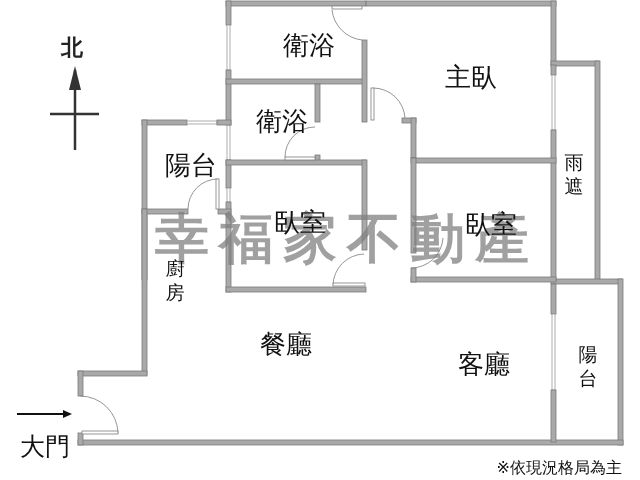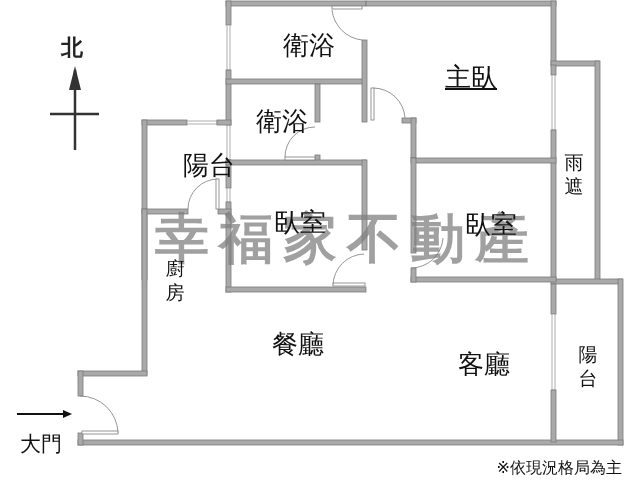--- a/index.html
+++ b/index.html
@@ -9,21 +9,21 @@
   .wall { fill: #a9a9a9; stroke: #7a7a7a; stroke-width: 0.8; }
   .win  { fill: #ffffff; stroke: #9a9a9a; stroke-width: 0.8; }
   .door-arc { fill: none; stroke: #8a8a8a; stroke-width: 0.9; }
   .door-leaf { fill: #ffffff; stroke: #8a8a8a; stroke-width: 0.9; }
   .label { position: absolute; color: #111; font-size: 26px; line-height: 1; white-space: nowrap; }
   .vlabel { position: absolute; color: #111; font-size: 19px; line-height: 24px; width: 22px; text-align: center; }
   .watermark { position: absolute; left: 155px; top: 212px; font-size: 54px; font-weight: bold;
                color: rgba(128,128,128,0.75); letter-spacing: 10px; white-space: nowrap; line-height: 1; }
   .note { position: absolute; right: 18px; top: 458px; font-size: 16px; color: #111; white-space: nowrap; }
   .north-label { position: absolute; left: 61px; top: 33px; font-size: 22px; font-weight: bold; color: #222; }
-  .entry-label { position: absolute; left: 20px; top: 430px; font-size: 21px; color: #111; }
+  .entry-label { position: absolute; left: 20px; top: 430px; font-size: 25px; color: #111; }
 </style>
 </head>
 <body>
 
 <svg id="plan" viewBox="0 0 640 480" xmlns="http://www.w3.org/2000/svg">
 
   <g>
     <line x1="75" y1="70" x2="75" y2="150" stroke="#333" stroke-width="2.5"></line>
     <polygon points="75,66 69,90 81,90" fill="#333"></polygon>
     <line x1="50" y1="114" x2="99" y2="114" stroke="#333" stroke-width="2.5"></line>
@@ -119,38 +119,38 @@
     <path class="door-arc" d="M 80 396 A 38 38 0 0 1 118 433"></path>
     <rect class="door-leaf" x="82" y="431" width="36" height="3"></rect>
   </g>
 </svg>
 
 <div class="north-label">北</div>
 <div class="entry-label">大門</div>
 
 <div class="label" style="left:283px;top:32px;">衛浴</div>
 <div class="label" style="left:256px;top:108px;">衛浴</div>
-<div class="label" style="left:445px;top:64px;text-decoration:underline;">主臥</div>
-<div class="label" style="left:165px;top:152px;margin-left:18px;">陽台</div>
+<div class="label" style="left:445px;top:64px;">主臥</div>
+<div class="label" style="left:165px;top:152px;">陽台</div>
 
 <div class="watermark">幸福家不動產</div>
 
 <div class="label" style="left:274px;top:209px;">臥室</div>
 <div class="label" style="left:465px;top:211px;">臥室</div>
 
 <div class="vlabel" style="left:563px;top:150px;">
   <div>雨</div>
   <div>遮</div>
 </div>
 <div class="vlabel" style="left:164px;top:256px;">
   <div>廚</div>
   <div>房</div>
 </div>
 
-<div class="label" style="left:272px;top:331px;text-align:right;">餐廳</div>
+<div class="label" style="left:260px;top:331px;text-align:right;">餐廳</div>
 <div class="label" style="left:458px;top:351px;">客廳</div>
 
 <div class="vlabel" style="left:577px;top:342px;">
   <div>陽</div>
   <div>台</div>
 </div>
 
 <div class="note">※依現況格局為主</div>
 
 </body></html>

